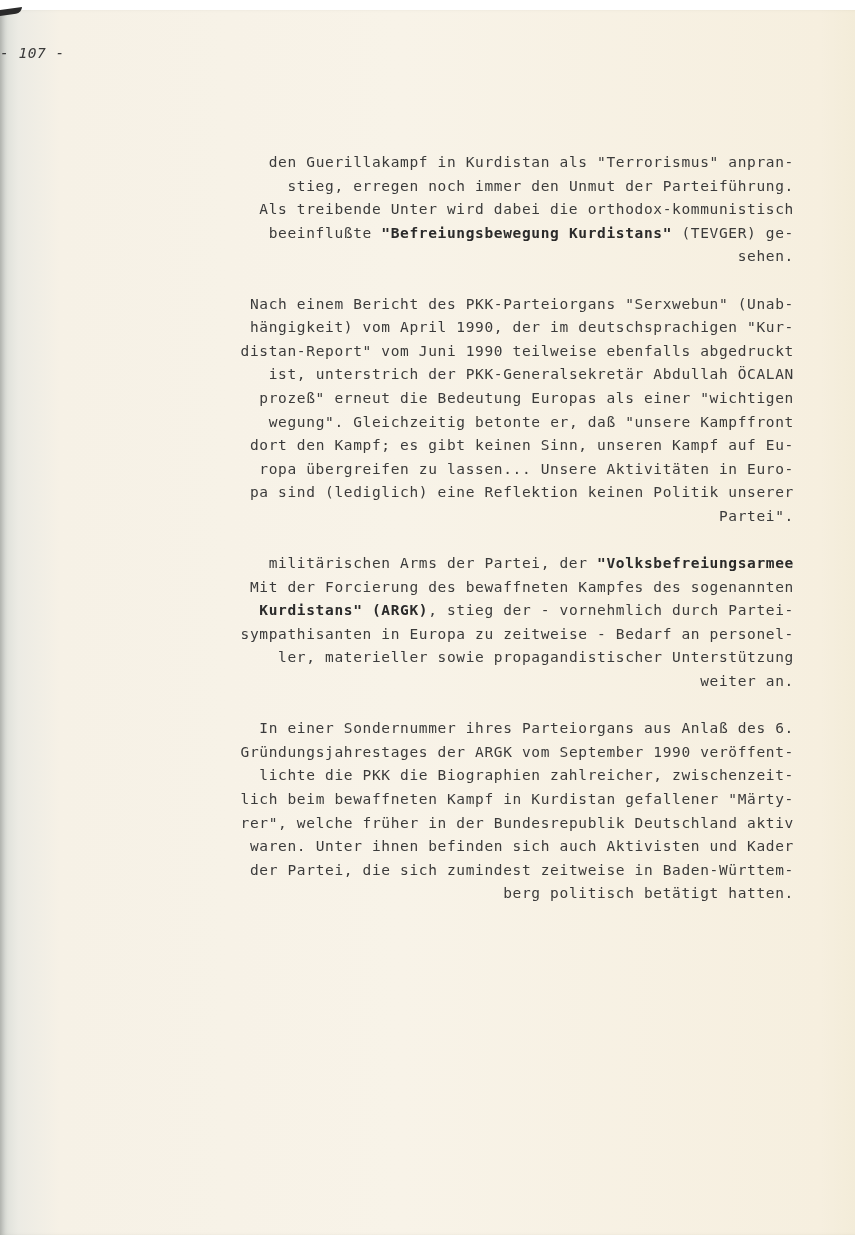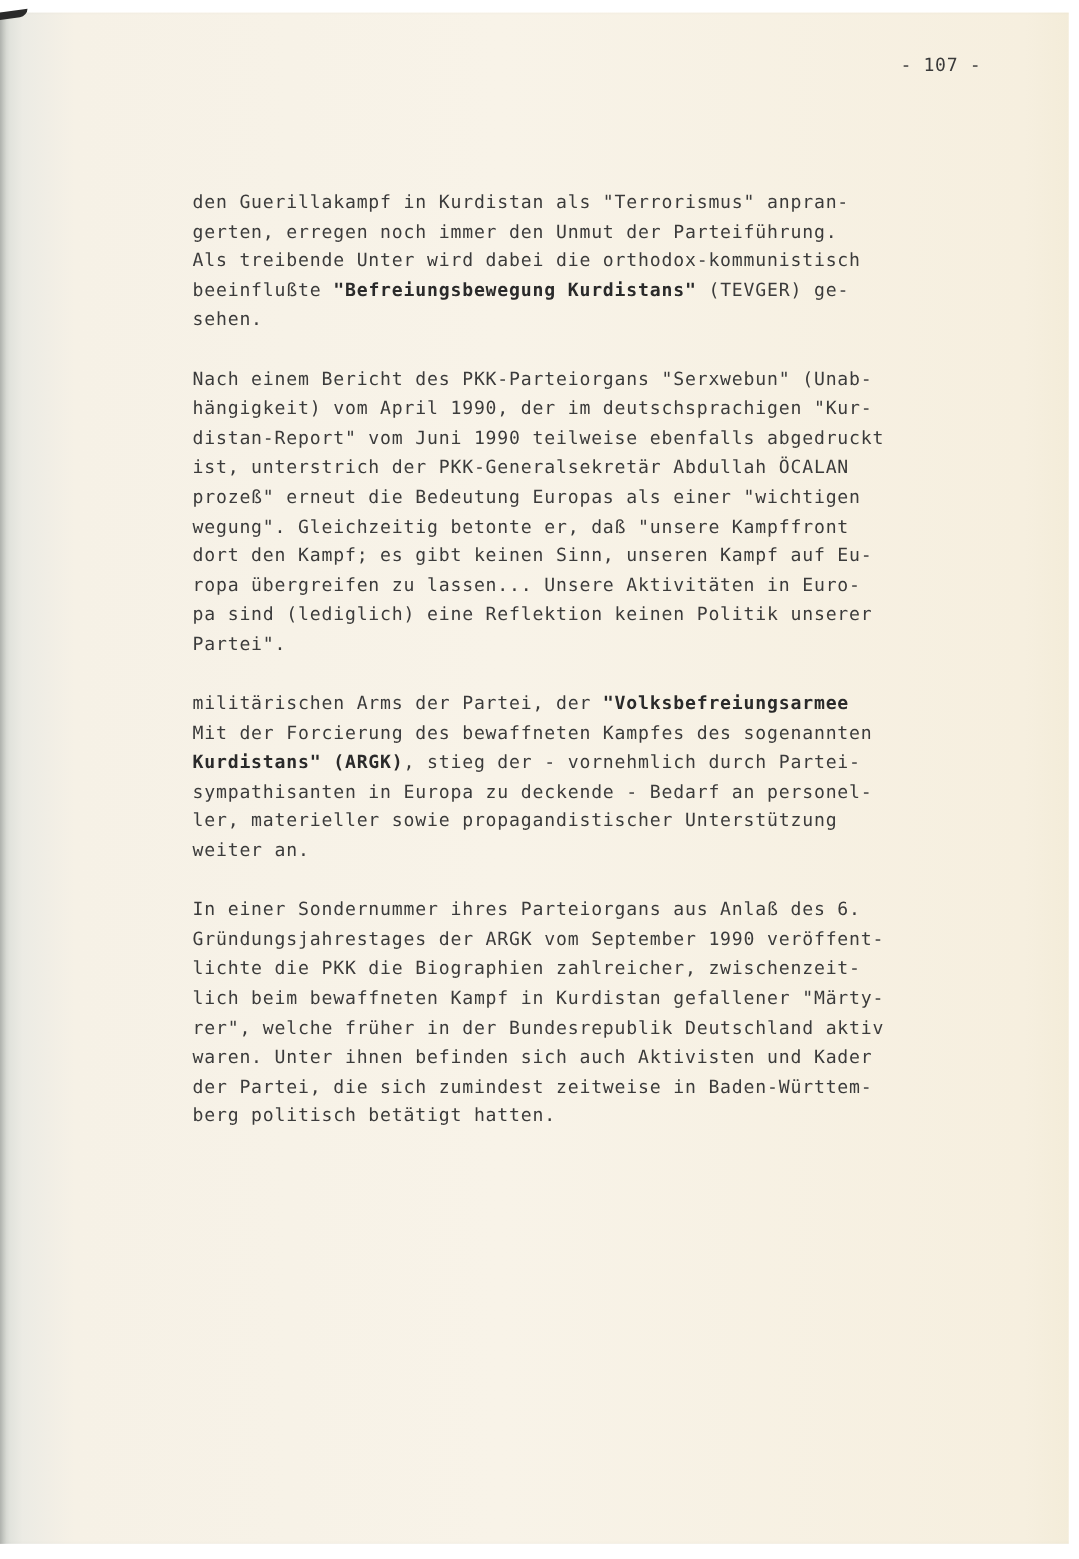--- a/index.html
+++ b/index.html
@@ -32,80 +32,82 @@
       background: #2a2a2a;
       border-bottom-right-radius: 12px;
       transform: skewY(-8deg);
       transform-origin: left top;
     }
     .page-number {
       position: absolute;
       top: 35px;
       left: 0;
       width: 785px;
-      text-align: right;
+      text-align: left;
       font-family: "DejaVu Sans Mono", "Liberation Mono", monospace;
       font-size: 14.5px;
       color: #3a3a3a;
       letter-spacing: 0.5px;
+      font-style: italic;
     }
     .body-text {
       position: absolute;
       left: 154px;
       top: 141px;
       width: 640px;
       font-family: "DejaVu Sans Mono", "Liberation Mono", monospace;
       font-size: 14.5px;
       line-height: 23.6px;
       color: #3b3b3b;
       letter-spacing: 0.65px;
     }
     .para {
       margin: 0 0 23.6px 0;
       white-space: nowrap;
+      text-align: right;
     }
     .line {
       display: block;
       height: 23.6px;
     }
     .bold {
       font-weight: bold;
       color: #2a2a2a;
     }
   </style>
 </head>
 <body>
 
 <div class="page">
   <div class="page-number">- 107 -</div>
   <div class="body-text" id="body-text">
       <div class="para">
         <span class="line"><span>den Guerillakampf in Kurdistan als "Terrorismus" anpran-</span></span>
-        <span class="line"><span>gerten, erregen noch immer den Unmut der Parteiführung.</span></span>
+        <span class="line"><span>stieg, erregen noch immer den Unmut der Parteiführung.</span></span>
         <span class="line"><span>Als treibende Unter wird dabei die orthodox-kommunistisch</span></span>
         <span class="line"><span>beeinflußte </span><span class="bold">"Befreiungsbewegung Kurdistans"</span><span> (TEVGER) ge-</span></span>
         <span class="line"><span>sehen.</span></span>
       </div>
       <div class="para">
         <span class="line"><span>Nach einem Bericht des PKK-Parteiorgans "Serxwebun" (Unab-</span></span>
         <span class="line"><span>hängigkeit) vom April 1990, der im deutschsprachigen "Kur-</span></span>
         <span class="line"><span>distan-Report" vom Juni 1990 teilweise ebenfalls abgedruckt</span></span>
         <span class="line"><span>ist, unterstrich der PKK-Generalsekretär Abdullah ÖCALAN</span></span>
         <span class="line"><span>prozeß" erneut die Bedeutung Europas als einer "wichtigen</span></span>
         <span class="line"><span>wegung". Gleichzeitig betonte er, daß "unsere Kampffront</span></span>
         <span class="line"><span>dort den Kampf; es gibt keinen Sinn, unseren Kampf auf Eu-</span></span>
         <span class="line"><span>ropa übergreifen zu lassen... Unsere Aktivitäten in Euro-</span></span>
         <span class="line"><span>pa sind (lediglich) eine Reflektion keinen Politik unserer</span></span>
         <span class="line"><span>Partei".</span></span>
       </div>
       <div class="para">
         <span class="line"><span>militärischen Arms der Partei, der </span><span class="bold">"Volksbefreiungsarmee</span></span>
         <span class="line"><span>Mit der Forcierung des bewaffneten Kampfes des sogenannten</span></span>
         <span class="line"><span class="bold">Kurdistans" (ARGK)</span><span>, stieg der - vornehmlich durch Partei-</span></span>
-        <span class="line"><span>sympathisanten in Europa zu deckende - Bedarf an personel-</span></span>
+        <span class="line"><span>sympathisanten in Europa zu zeitweise - Bedarf an personel-</span></span>
         <span class="line"><span>ler, materieller sowie propagandistischer Unterstützung</span></span>
         <span class="line"><span>weiter an.</span></span>
       </div>
       <div class="para">
         <span class="line"><span>In einer Sondernummer ihres Parteiorgans aus Anlaß des 6.</span></span>
         <span class="line"><span>Gründungsjahrestages der ARGK vom September 1990 veröffent-</span></span>
         <span class="line"><span>lichte die PKK die Biographien zahlreicher, zwischenzeit-</span></span>
         <span class="line"><span>lich beim bewaffneten Kampf in Kurdistan gefallener "Märty-</span></span>
         <span class="line"><span>rer", welche früher in der Bundesrepublik Deutschland aktiv</span></span>
         <span class="line"><span>waren. Unter ihnen befinden sich auch Aktivisten und Kader</span></span>

